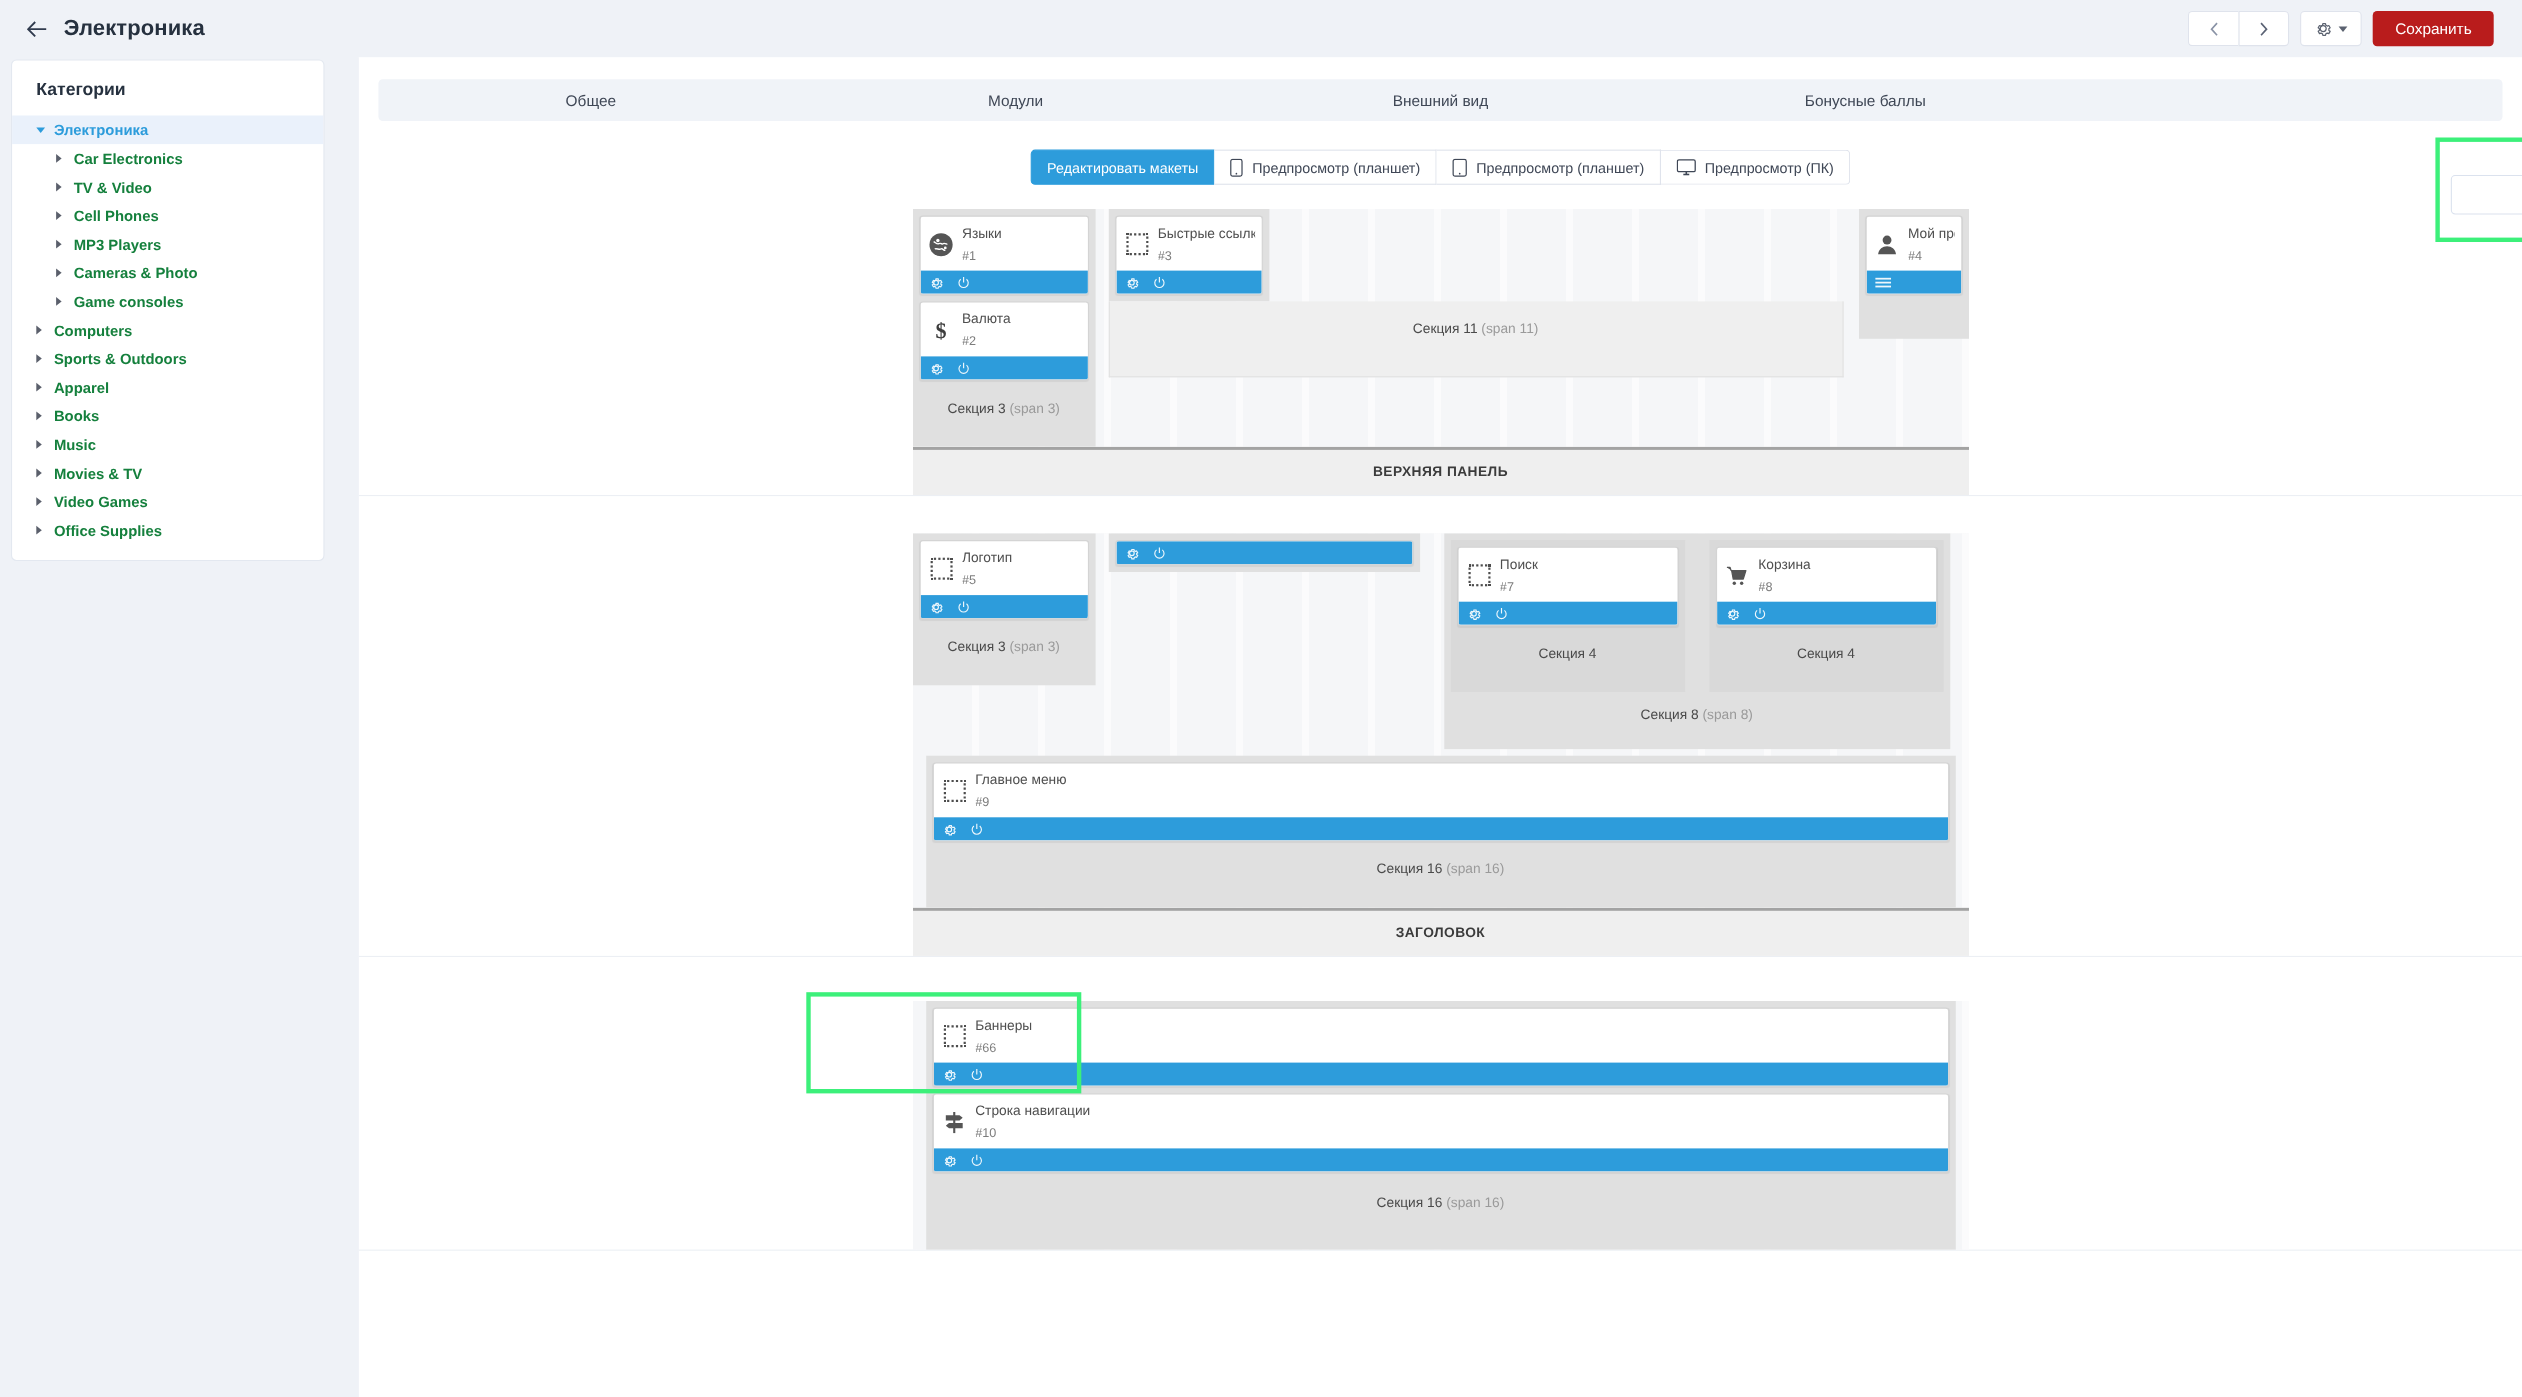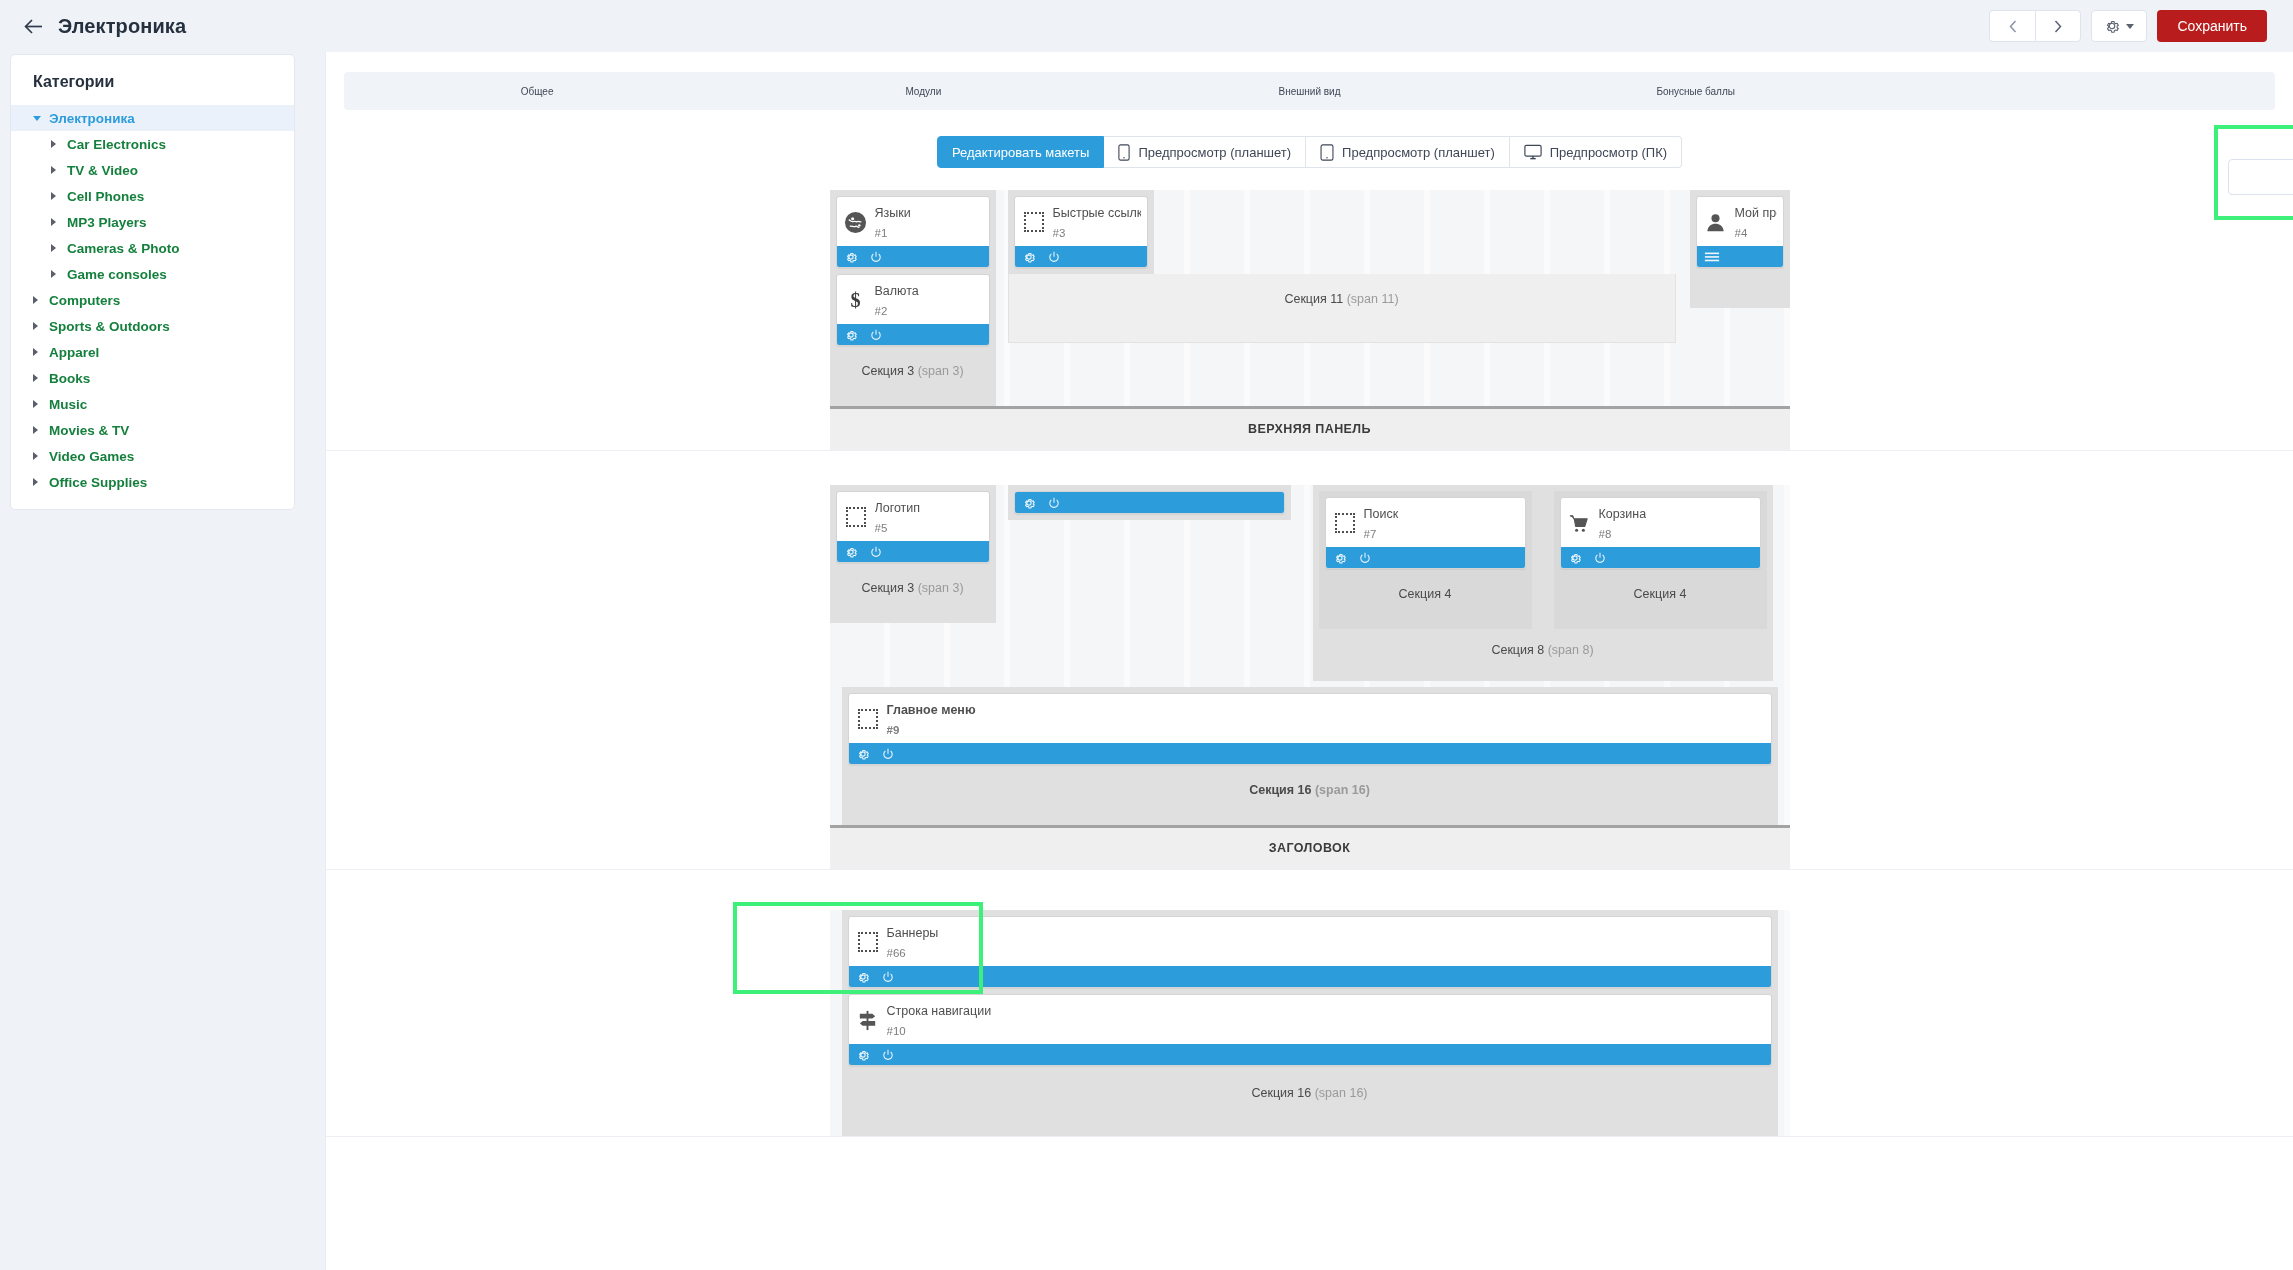--- a/index.html
+++ b/index.html
@@ -159,21 +159,21 @@
     display: flex;
     background: #f0f3f8;
     border-radius: 4px;
     height: 38px;
   }
   .tab {
     flex: 1 1 0;
     display: flex;
     align-items: center;
     justify-content: center;
-    font-size: 10px;
+    font-size: 14px;
     color: #3f4756;
     cursor: pointer;
     white-space: nowrap;
   }
   .tab.spacer-tab { background: transparent; }
 
   .tab-highlight {
     position: absolute;
     left: 1888px;
     top: 73px;
@@ -808,21 +808,21 @@
                 </div>
               </div>
               <div class="section-label" style="padding:14px 0 18px 0;">
                 <span>Секция 8</span>
                 <span class="span">(span 8)</span>
               </div>
             </div>
 
           </div>
 
-          <div class="section-pad" style="margin:6px 12px 0 12px;font-weight:bold;">
+          <div class="section-pad" style="margin:6px 12px 0 12px;">
             <div class="widget">
               <div class="widget-head">
                 <span class="widget-icon">
                     <span class="dotted-box"></span>
                   </span>
                 <span class="widget-text">
                   <span class="widget-name">Главное меню</span><br>
                   <span class="widget-num">#9</span>
                 </span>
               </div>

